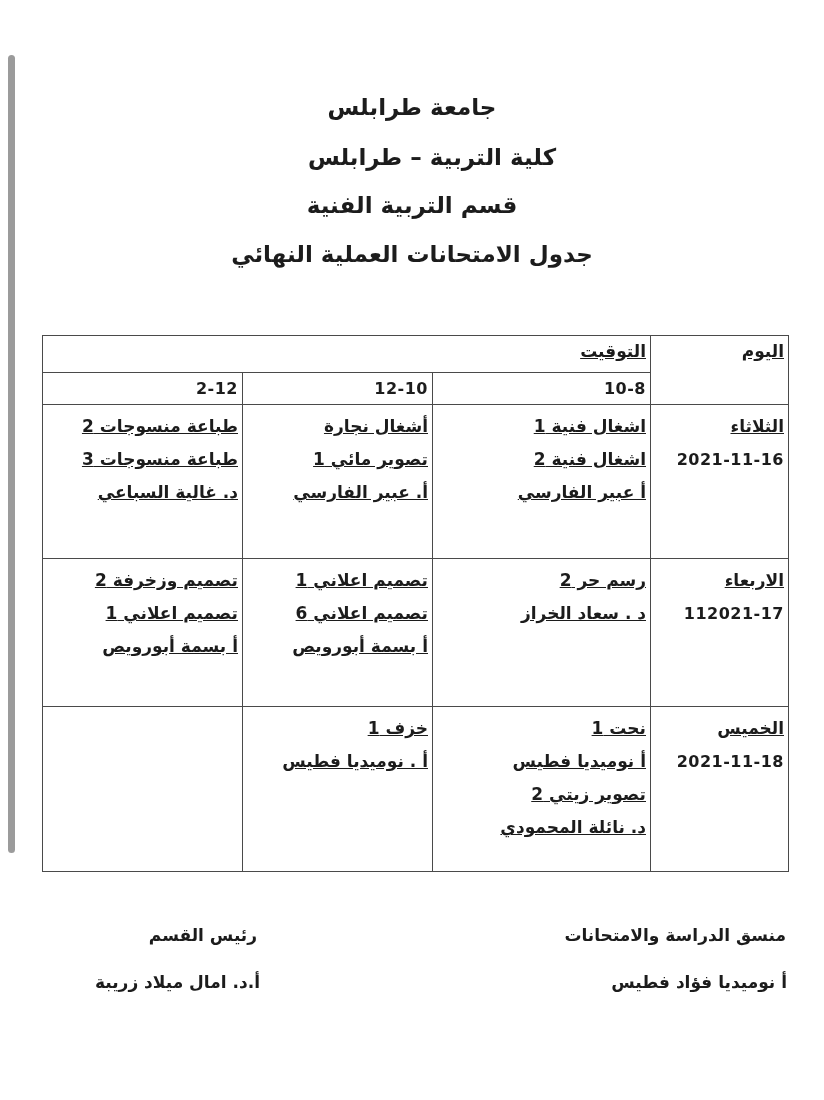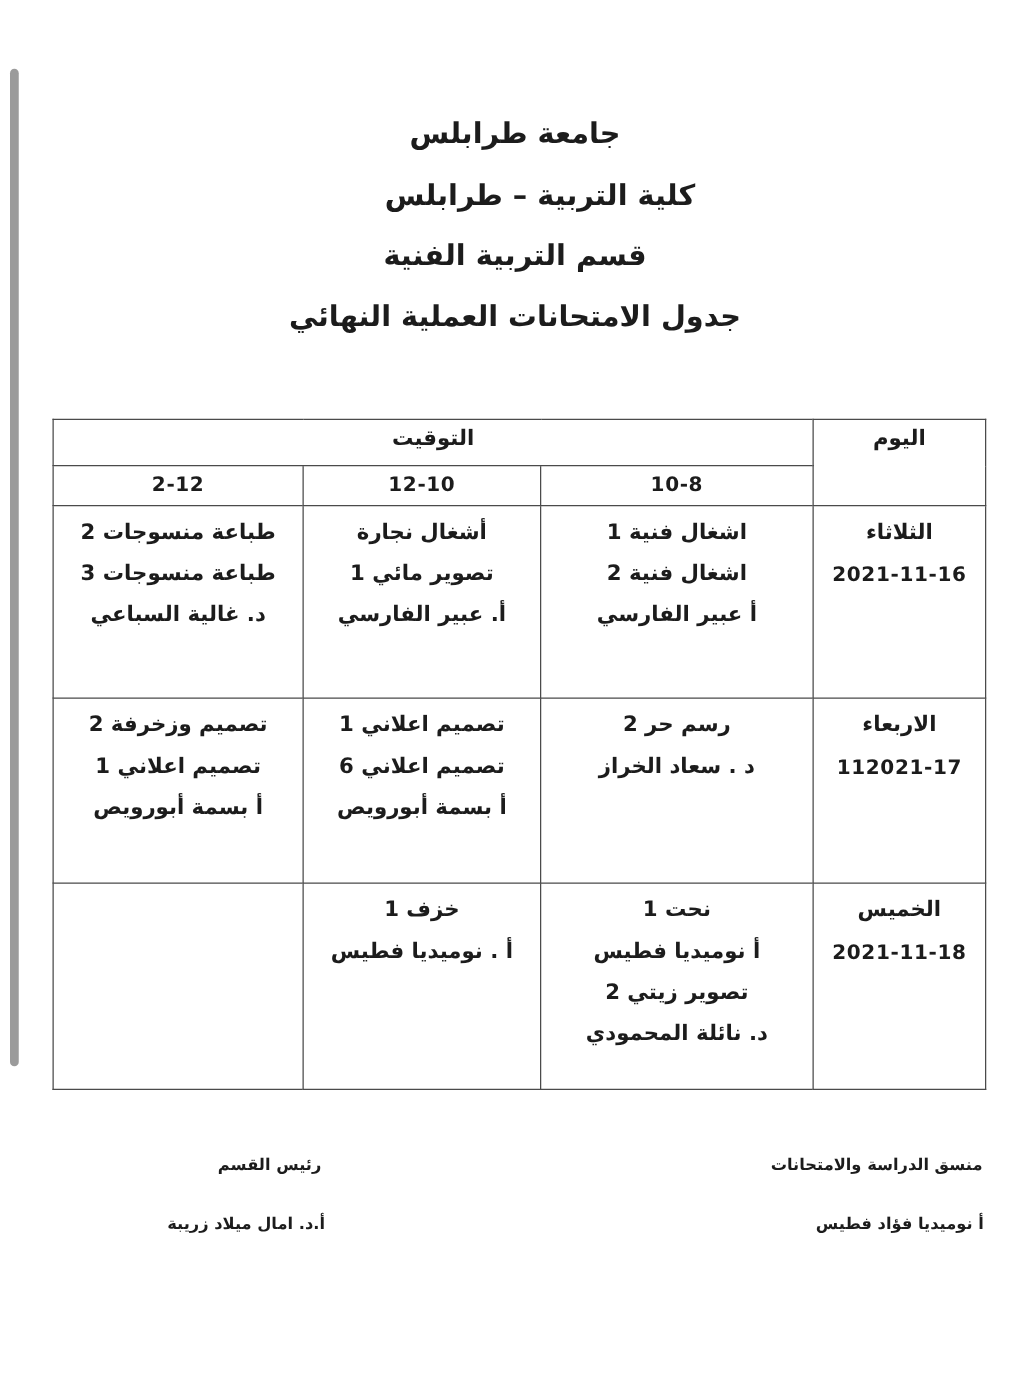--- a/index.html
+++ b/index.html
@@ -45,24 +45,25 @@
     position: absolute;
     top: 335px;
     left: 42px;
     border-collapse: collapse;
     table-layout: fixed;
     direction: rtl;
   }
   table.schedule td {
     border: 1.5px solid #4a4a4a;
     font-size: 17px;
-    text-align: center;
+    text-align: right;
     vertical-align: top;
     padding: 5px 4px 0 4px;
     overflow: hidden;
+    text-decoration: underline;
   }
   td.hdr {
     vertical-align: middle;
     padding: 0;
   }
   td.daycol {
     vertical-align: top;
     padding-top: 7px;
     margin-top: 44px;
   }
@@ -71,21 +72,21 @@
     direction: ltr;
     unicode-bidi: isolate;
     display: inline-block;
     font-size: 16px;
     letter-spacing: 0.5px;
   }
   
   .f-text {
     position: absolute;
     direction: rtl;
-    font-size: 13px;
+    font-size: 17px;
     white-space: nowrap;
   }
   #f-coord-title { top: 925px; right: 38px; }
   #f-coord-name  { top: 972px; right: 37px; }
   #f-head-title  { top: 925px; right: 567px; }
   #f-head-name   { top: 972px; right: 564px; }
 </style>
 </head>
 <body>
 

